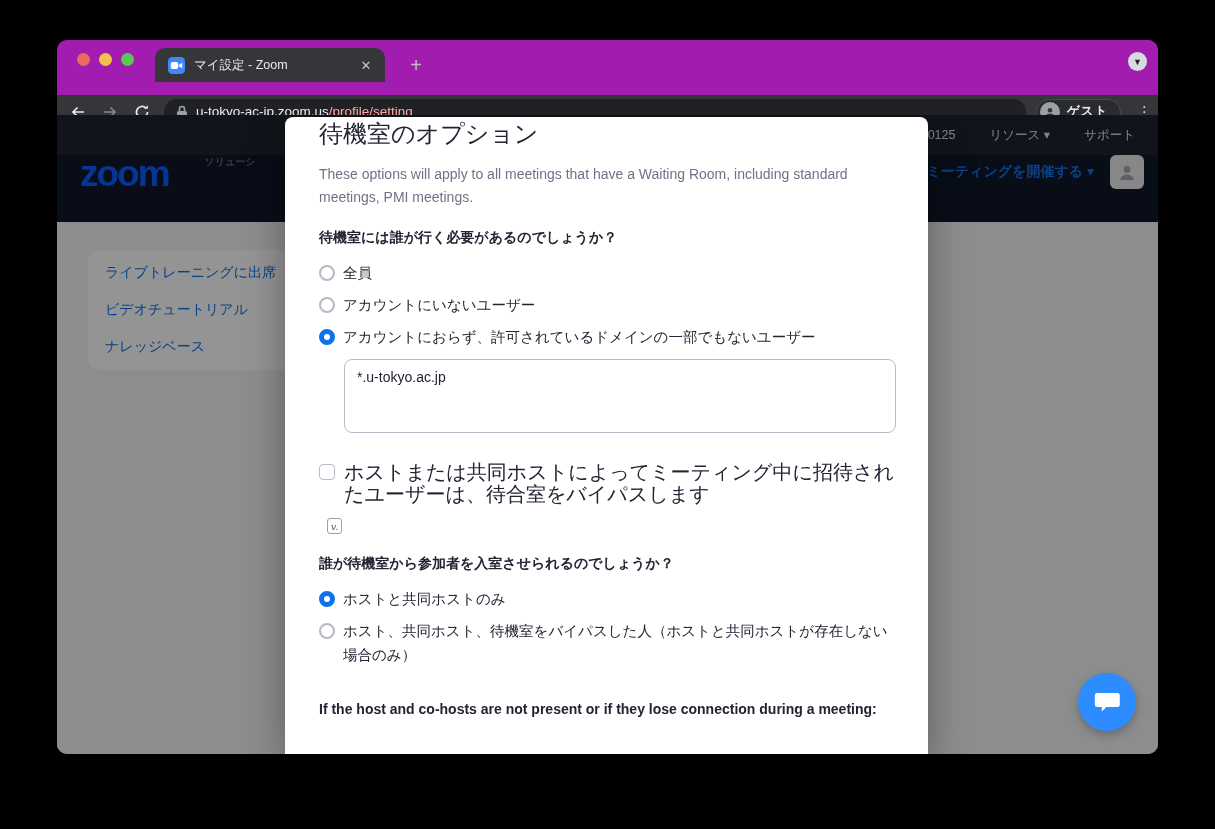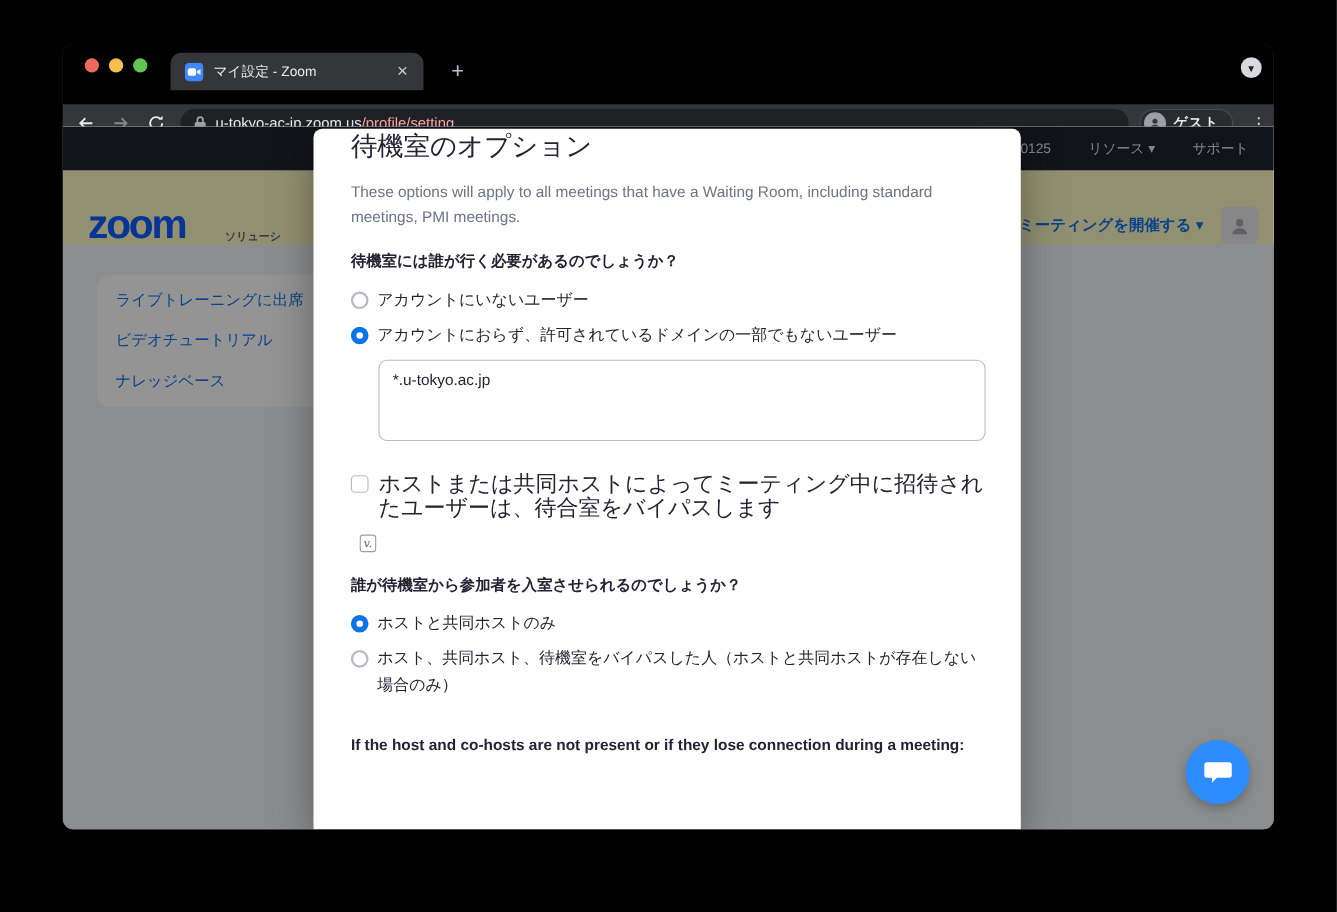--- a/index.html
+++ b/index.html
@@ -1,21 +1,21 @@
 <!DOCTYPE html>
 <html><head>
 <meta charset="utf-8">
 <style>
   * { margin:0; padding:0; box-sizing:border-box; }
   html,body { width:1215px; height:829px; background:#000; font-family:"Liberation Sans","DejaVu Sans",sans-serif; overflow:hidden; }
 
   .window { position:absolute; left:57px; top:40px; width:1101px; height:714px; border-radius:10px; overflow:hidden; background:#35363a; }
 
   
-  .tabstrip { position:relative; height:55px; background:#000000; }
+  .tabstrip { position:relative; height:55px; background:#a21caf; }
   .traffic { position:absolute; top:13px; left:20px; display:flex; gap:9px; }
   .light { width:13px; height:13px; border-radius:50%; }
   .light.red{ background:#ed6a5e; } .light.yellow{ background:#f5bf4f; } .light.green{ background:#61c554; }
   .tab { position:absolute; left:98px; top:8px; width:230px; height:34px; background:#35363a; border-radius:10px 10px 0 0; display:flex; align-items:center; padding:0 10px 0 13px; }
   .favicon { width:17px; height:17px; margin-right:9px; flex:0 0 auto; }
   .tab-title { color:#e8eaed; font-size:12.5px; flex:1; white-space:nowrap; overflow:hidden; }
   .tab-close { color:#c7cacf; font-size:13px; width:18px; height:18px; display:flex; align-items:center; justify-content:center; border-radius:50%; }
   .newtab { position:absolute; left:346px; top:12px; width:26px; height:26px; color:#bdc1c6; font-size:20px; display:flex; align-items:center; justify-content:center; border-radius:50%; }
   .dl-chevron { position:absolute; right:11px; top:12px; width:19px; height:19px; border-radius:50%; background:#d8dade; color:#1e1f21; font-size:9px; display:flex; align-items:center; justify-content:center; }
 
@@ -29,21 +29,21 @@
   .addr-host { color:#e8eaed; } .addr-path { color:#fca5a5; }
   .guest-pill { margin-left:10px; height:26px; background:#2a2b2f; border:1px solid #4a4b4f; border-radius:13px; display:flex; align-items:center; padding:0 12px 0 3px; }
   .guest-avatar { width:20px; height:20px; border-radius:50%; background:#9aa0a6; margin-right:7px; display:flex; align-items:center; justify-content:center; }
   .guest-label { color:#e8eaed; font-size:12.5px; font-weight:700; letter-spacing:1px; }
   .kebab { margin-left:14px; color:#dadce0; font-size:15px; width:18px; text-align:center; letter-spacing:0; }
 
   
   .page { position:absolute; top:75px; left:0; right:0; bottom:0; background:#f2f3f5; overflow:hidden; }
   .site-topbar { position:absolute; top:0; left:0; right:0; height:40px; background:#1f2430; display:flex; align-items:center; justify-content:flex-end; gap:34px; padding-right:23px; }
   .site-topbar .tb-item { color:#dfe3ea; font-size:12.5px; white-space:nowrap; }
-  .site-header { position:absolute; top:40px; left:0; right:0; height:67px; background:#fef9c3; display:flex; align-items:flex-end; }
+  .site-header { position:absolute; top:40px; left:0; right:0; height:67px; background:#0f172a; display:flex; align-items:flex-start; }
   .zoom-logo { margin-left:23px; color:#0b5cff; font-size:37px; font-weight:800; letter-spacing:-2px; line-height:1; }
   .site-nav { margin-left:36px; color:#5f6670; font-size:10px; font-weight:700; white-space:nowrap; }
   .header-right { position:absolute; right:14px; display:flex; align-items:center; gap:16px; }
   .host-meeting { color:#0e72ed; font-size:14px; font-weight:700; white-space:nowrap; }
   .header-avatar { width:34px; height:34px; border-radius:6px; background:#e8e8ea; display:flex; align-items:center; justify-content:center; }
   .sidebar-panel { position:absolute; left:31px; top:135px; width:430px; height:120px; background:#ffffff; border-radius:12px; }
   .side-link { position:absolute; left:17px; color:#0e72ed; font-size:14px; white-space:nowrap; }
 
   .dim-overlay { position:absolute; inset:0; background:rgba(0,0,0,0.42); z-index:5; }
 
@@ -158,20 +158,24 @@
     <div class="dim-overlay"></div>
 
     <div class="modal">
       <div class="modal-title">待機室のオプション</div>
       <div class="modal-desc">These options will apply to all meetings that have a Waiting Room, including standard meetings, PMI meetings.</div>
 
       <div class="q-label">待機室には誰が行く必要があるのでしょうか？</div>
       <div class="opt-group">
         <div class="opt-row">
           <span class="radio"></span>
+          <span class="opt-label">全員</span>
+        </div>
+        <div class="opt-row">
+          <span class="radio"></span>
           <span class="opt-label">アカウントにいないユーザー</span>
         </div>
         <div class="opt-row">
           <span class="radio on"></span>
           <span class="opt-label">アカウントにおらず、許可されているドメインの一部でもないユーザー</span>
         </div>
       </div>
       <textarea class="domain-box" style="">*.u-tokyo.ac.jp</textarea>
 
       <div class="check-row">

